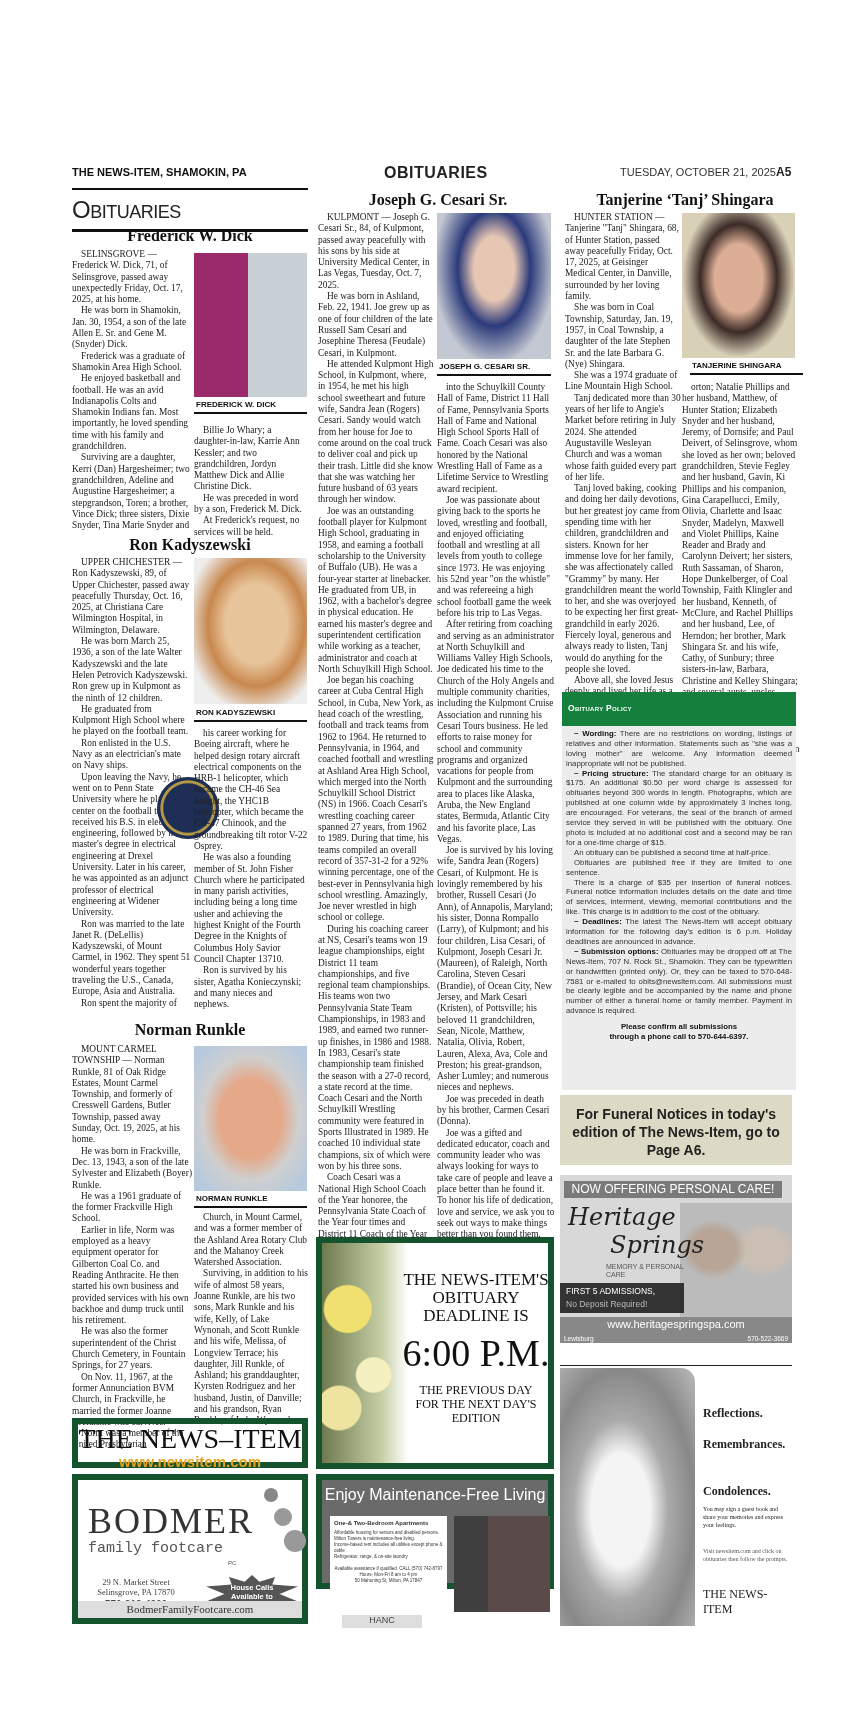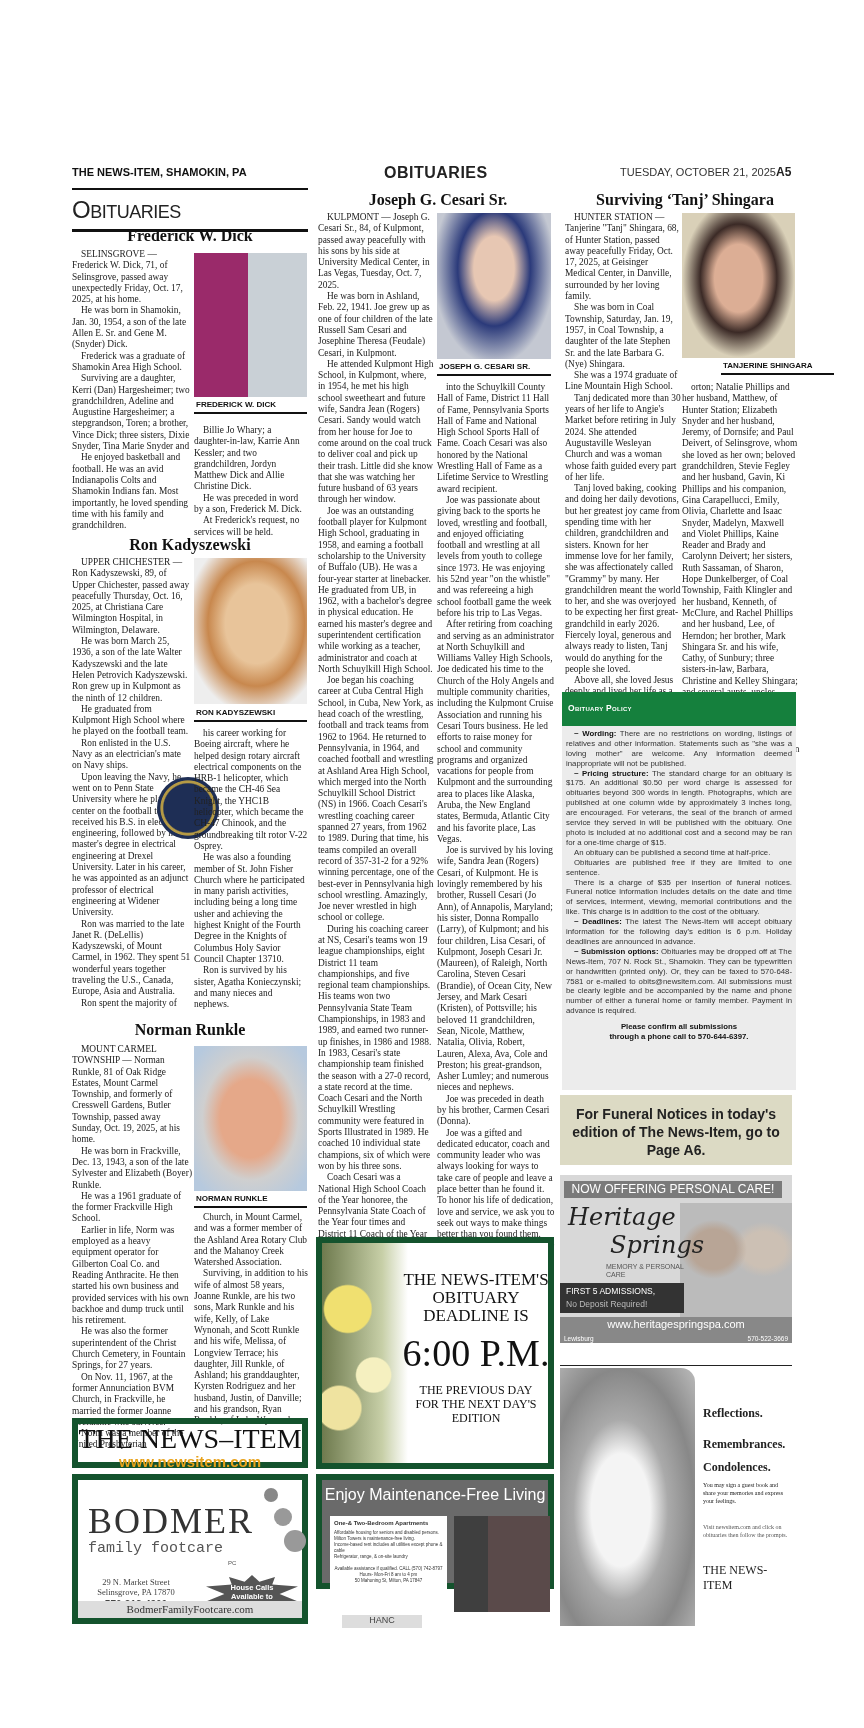--- a/index.html
+++ b/index.html
@@ -32,22 +32,22 @@
 
 <div class="abs obits-label" style="left:72px;top:188px;width:236px">
   <span class="big">O</span><span>BITUARIES</span>
 </div>
 
 <div class="abs name-head" style="left:72px;top:227px;width:236px">Frederick W. Dick</div>
 <div class="abs col obit-text" style="left:72px;top:249px;width:120px">
     <p>SELINSGROVE — Frederick W. Dick, 71, of Selinsgrove, passed away unexpectedly Friday, Oct. 17, 2025, at his home.</p>
     <p>He was born in Shamokin, Jan. 30, 1954, a son of the late Allen E. Sr. and Gene M. (Snyder) Dick.</p>
     <p>Frederick was a graduate of Shamokin Area High School.</p>
+    <p>He enjoyed basketball and football. He was an avid Indianapolis Colts and Shamokin Indians fan. Most importantly, he loved spending time with his family and grandchildren.</p>
     <p>Surviving are a daughter, Kerri (Dan) Hargesheimer; two grandchildren, Adeline and Augustine Hargesheimer; a stepgrandson, Toren; a brother, Vince Dick; three sisters, Dixie Snyder, Tina Marie Snyder and</p>
-    <p>He enjoyed basketball and football. He was an avid Indianapolis Colts and Shamokin Indians fan. Most importantly, he loved spending time with his family and grandchildren.</p>
   </div>
 <div class="photo" style="left:194px;top:253px;width:113px;height:144px;background:linear-gradient(90deg,#9a2a6a 0 48%,#c9d0d6 48% 100%)"></div>
 <div class="caption" style="left:194px;top:397px;width:113px">FREDERICK W. DICK</div>
 <div class="abs col obit-text" style="left:194px;top:425px;width:114px">
     <p>Billie Jo Whary; a daughter-in-law, Karrie Ann Kessler; and two grandchildren, Jordyn Matthew Dick and Allie Christine Dick.</p>
     <p>He was preceded in word by a son, Frederick M. Dick.</p>
     <p>At Frederick's request, no services will be held.</p>
   </div>
 
 <div class="abs name-head" style="left:72px;top:536px;width:236px">Ron Kadyszewski</div>
@@ -147,32 +147,32 @@
     <div>Income-based rent includes all utilities except phone &amp; cable</div>
     <div>Refrigerator, range, &amp; on-site laundry</div>
     <div style="text-align:center;margin-top:6px">Available assistance if qualified. CALL (570) 742-8797</div>
     <div style="text-align:center">Hours- Mon-Fri 8 am to 4 pm</div>
     <div style="text-align:center">50 Mahoning St, Milton, PA 17847</div>
   </div>
   <div style="position:absolute;left:132px;top:36px;width:96px;height:96px;background:linear-gradient(90deg,#3f3f3f 0 35%,#5a4a4a 35%)"></div>
   <div style="position:absolute;left:20px;top:135px;width:80px;height:13px;background:#ddd;color:#444;font-family:'Liberation Sans',sans-serif;font-size:9px;text-align:center">HANC</div>
 </div>
 
-<div class="abs name-head" style="left:560px;top:191px;width:250px">Surviving ‘Tanj’ Shingara</div>
+<div class="abs name-head" style="left:560px;top:191px;width:250px">Tanjerine ‘Tanj’ Shingara</div>
 <div class="abs col obit-text" style="left:565px;top:212px;width:116px">
     <p>HUNTER STATION — Tanjerine "Tanj" Shingara, 68, of Hunter Station, passed away peacefully Friday, Oct. 17, 2025, at Geisinger Medical Center, in Danville, surrounded by her loving family.</p>
     <p>She was born in Coal Township, Saturday, Jan. 19, 1957, in Coal Township, a daughter of the late Stephen Sr. and the late Barbara G. (Nye) Shingara.</p>
     <p>She was a 1974 graduate of Line Mountain High School.</p>
     <p>Tanj dedicated more than 30 years of her life to Angie's Market before retiring in July 2024. She attended Augustaville Wesleyan Church and was a woman whose faith guided every part of her life.</p>
     <p>Tanj loved baking, cooking and doing her daily devotions, but her greatest joy came from spending time with her children, grandchildren and sisters. Known for her immense love for her family, she was affectionately called "Grammy" by many. Her grandchildren meant the world to her, and she was overjoyed to be expecting her first great-grandchild in early 2026. Fiercely loyal, generous and always ready to listen, Tanj would do anything for the people she loved.</p>
     <p>Above all, she loved Jesus deeply and lived her life as a reflection of that love. She was loved by so many, and to know her was to love her.</p>
     <p>Tanj is survived by her children, Keith Reader Jr. and his wife, Raine, of Trev-</p>
   </div>
 <div class="photo" style="left:682px;top:213px;width:113px;height:145px;background:radial-gradient(ellipse at 50% 45%,#dcae95 0 30%,#3b2a26 48%,#d9d0b8 70%)"></div>
-<div class="caption" style="left:721px;top:358px;width:113px">TANJERINE SHINGARA</div>
+<div class="caption" style="left:690px;top:358px;width:113px">TANJERINE SHINGARA</div>
 <div class="abs col obit-text" style="left:682px;top:382px;width:118px">
     <p>orton; Natalie Phillips and her husband, Matthew, of Hunter Station; Elizabeth Snyder and her husband, Jeremy, of Dornsife; and Paul Deivert, of Selinsgrove, whom she loved as her own; beloved grandchildren, Stevie Fegley and her husband, Gavin, Ki Phillips and his companion, Gina Carapellucci, Emily, Olivia, Charlette and Isaac Snyder, Madelyn, Maxwell and Violet Phillips, Kaine Reader and Brady and Carolynn Deivert; her sisters, Ruth Sassaman, of Sharon, Hope Dunkelberger, of Coal Township, Faith Klingler and her husband, Kenneth, of McClure, and Rachel Phillips and her husband, Lee, of Herndon; her brother, Mark Shingara Sr. and his wife, Cathy, of Sunbury; three sisters-in-law, Barbara, Christine and Kelley Shingara; and several aunts, uncles, nieces, nephews and cousins.</p>
     <p>She was preceded in death by her parents; and three brothers, Stephen Shingara Jr., Matthew Shingara Sr. and John Shingara Sr.</p>
   </div>
 
 <div class="policy" style="left:562px;top:692px;width:234px;height:398px">
   <div class="policy-head">Obituary Policy</div>
   <p><b>~ Wording:</b> <span>There are no restrictions on wording, listings of relatives and other information. Statements such as "she was a loving mother" are welcome. Any information deemed inappropriate will not be published.</span></p>
   <p><b>~ Pricing structure:</b> <span>The standard charge for an obituary is $175. An additional $0.50 per word charge is assessed for obituaries beyond 300 words in length. Photographs, which are published at one column wide by approximately 3 inches long, are encouraged. For veterans, the seal of the branch of armed service they served in will be published with the obituary. One photo is included at no additional cost and a second may be ran for a one-time charge of $15.</span></p>
   <p>An obituary can be published a second time at half-price.</p>
@@ -199,19 +199,19 @@
     <div style="text-align:center;font-size:11px;line-height:14px">www.heritagespringspa.com</div>
     <div style="position:absolute;left:4px;bottom:1px;font-size:6.5px">Lewisburg</div>
     <div style="position:absolute;right:4px;bottom:1px;font-size:6.5px">570-522-3669</div>
   </div>
 </div>
 
 <div class="ad" style="left:560px;top:1365px;width:232px;height:262px;border:none;border-top:1px solid #222;background:#fff">
   <div style="position:absolute;left:0;top:2px;width:135px;height:258px;background:radial-gradient(ellipse at 45% 55%,#f4f4f4 0 28%,#aaa 45%,#888 70%,#bbb);border-radius:0 14px 0 0"></div>
   <div style="position:absolute;left:143px;top:40px;width:86px;font-family:'Liberation Serif',serif;color:#222">
     <div style="font-weight:bold;font-size:12px;margin-bottom:16px">Reflections.</div>
-    <div style="font-weight:bold;font-size:12px;margin-bottom:8px">Remembrances.</div>
+    <div style="font-weight:bold;font-size:12px;margin-bottom:32px">Remembrances.</div>
     <div style="font-weight:bold;font-size:12px;margin-bottom:6px">Condolences.</div>
     <div style="font-size:6px;line-height:8px;margin-bottom:18px">You may sign a guest book and share your memories and express your feelings.</div>
     <div style="font-size:6px;line-height:8px;margin-bottom:24px;color:#555">Visit newsitem.com and click on obituaries then follow the prompts.</div>
     <div style="font-size:12px;font-variant:small-caps">THE NEWS-ITEM</div>
   </div>
 </div>
 
 </body></html>

